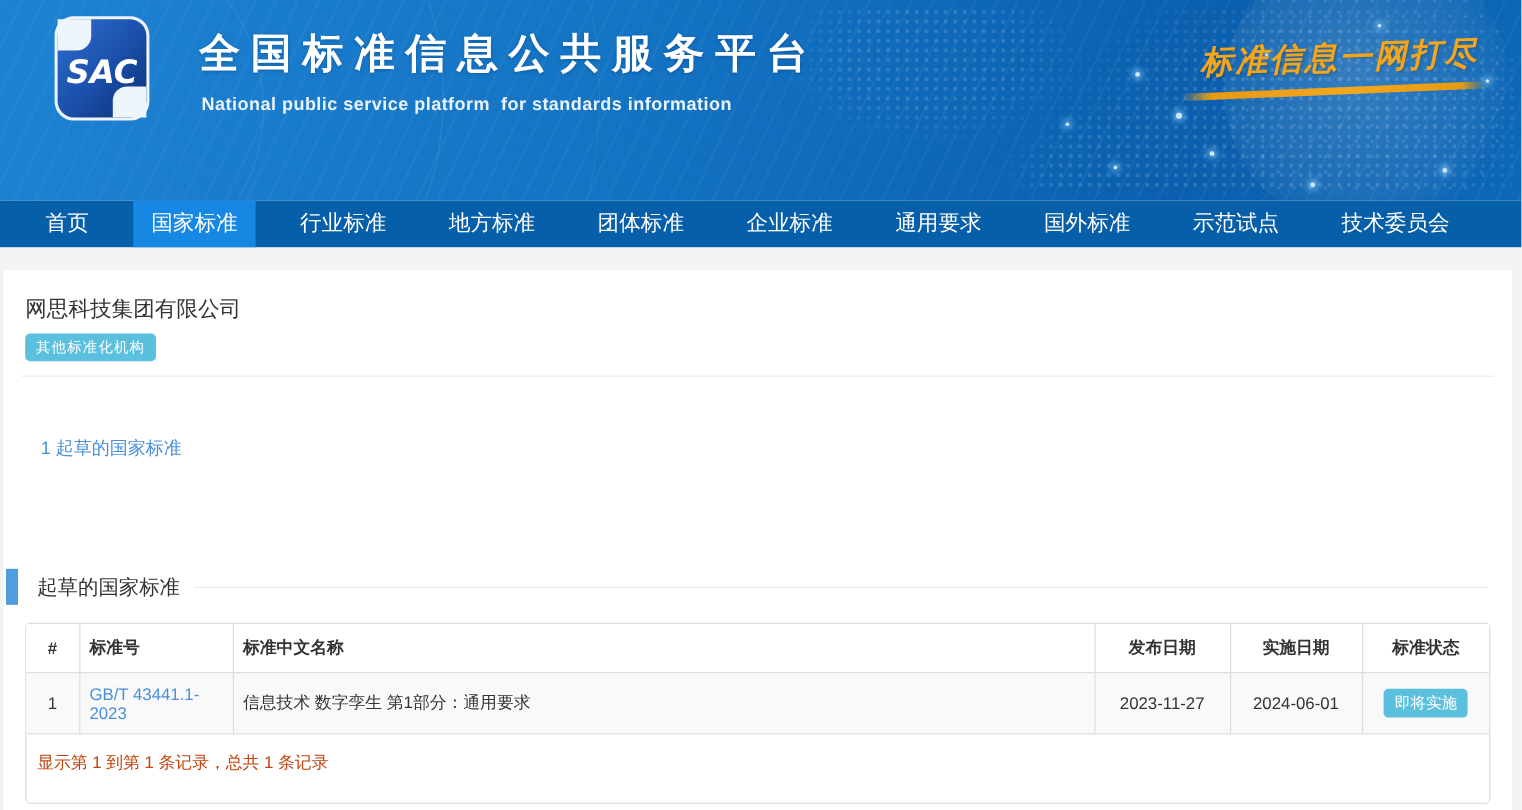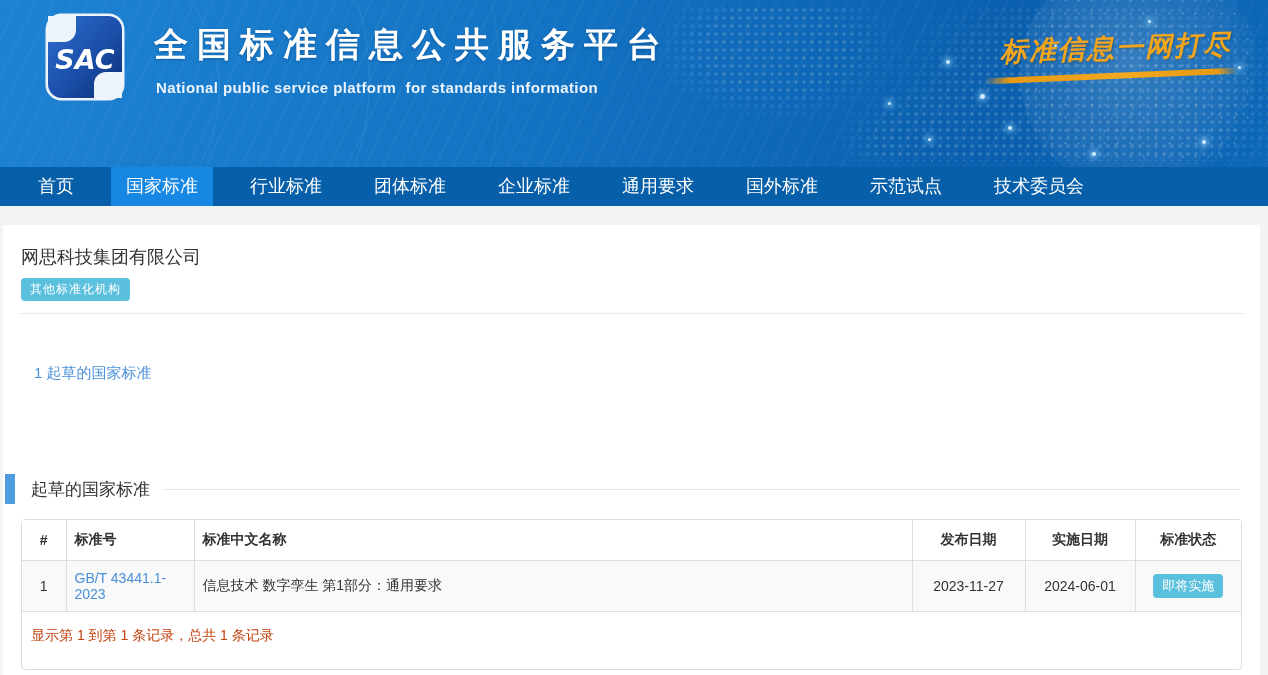--- a/index.html
+++ b/index.html
@@ -45,21 +45,21 @@
     background-image:
       radial-gradient(rgba(255,255,255,0.15) 1px, transparent 1.5px),
       radial-gradient(circle at 45% 45%, rgba(255,255,255,0.17) 0%, rgba(255,255,255,0.06) 58%, rgba(255,255,255,0.02) 68%, transparent 72%);
     background-size: 13px 13px, 100% 100%;
   }
   .dot {
     position: absolute; width: 4px; height: 4px; border-radius: 50%;
     background: #cdeaff; box-shadow: 0 0 6px 2px rgba(150,215,255,0.75);
   }
   .logo-link { position: absolute; left: 45px; top: 13px; display: block; }
-  .title-block { position: absolute; left: 154px; top: 22px; color: #fff; }
+  .title-block { position: absolute; left: 166px; top: 22px; color: #fff; }
   .site-title {
     margin: 0; font-size: 34px; font-weight: bold; letter-spacing: 9px;
     color: #ffffff; text-shadow: 0 1px 3px rgba(0,40,90,0.35); white-space: nowrap;
   }
   .site-subtitle {
     margin: 11px 0 0 2px; font-size: 15px; font-weight: bold; letter-spacing: 0.4px;
     color: #eaf3fc; white-space: pre;
   }
   .slogan {
     position: absolute; left: 1000px; top: 30px;
@@ -171,20 +171,21 @@
   </div>
 
   <div class="slogan">标准信息一网打尽</div>
   <div class="slogan-underline"></div>
 </header>
 
 <nav class="main-nav">
   <a href="#" class="nav-item">首页</a>
   <a href="#" class="nav-item active">国家标准</a>
   <a href="#" class="nav-item">行业标准</a>
+  <a href="#" class="nav-item">地方标准</a>
   <a href="#" class="nav-item">团体标准</a>
   <a href="#" class="nav-item">企业标准</a>
   <a href="#" class="nav-item">通用要求</a>
   <a href="#" class="nav-item">国外标准</a>
   <a href="#" class="nav-item">示范试点</a>
   <a href="#" class="nav-item">技术委员会</a>
 </nav>
 
 <main class="content">
   <h2 class="org-name">网思科技集团有限公司</h2>

